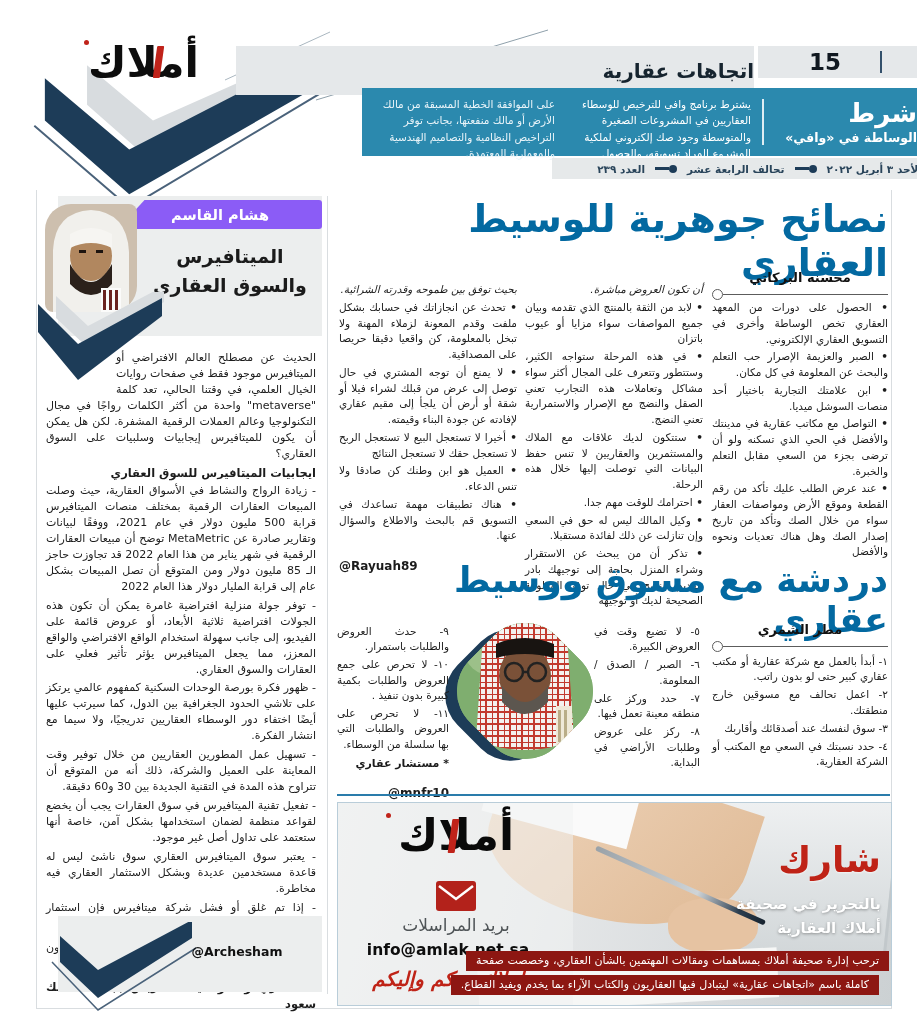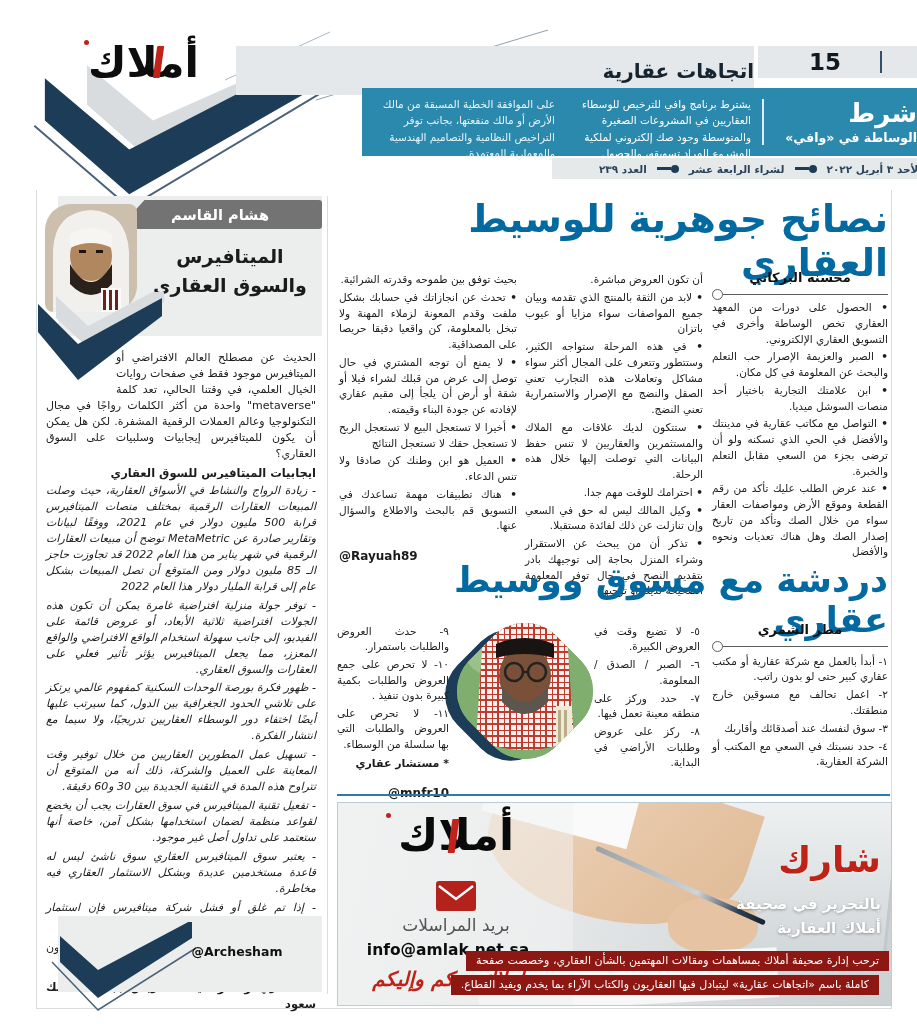--- a/index.html
+++ b/index.html
@@ -21,41 +21,41 @@
   .teal-label .t1{font-size:26px;font-weight:900;line-height:1.1;}
   .teal-label .t2{font-size:12.5px;font-weight:700;margin-top:2px;}
   .teal-col{color:#ffffff;font-size:10.5px;line-height:1.55;text-align:right;font-weight:500;}
   .teal-col.lighter{color:#e9f4f9;}
   .date-strip{background:#e6e9ea;display:flex;align-items:center;gap:10px;padding:0 12px;font-size:10.5px;color:#29445a;font-weight:700;}
   .sep-icon{display:inline-flex;align-items:center;}
   .sep-icon .dot{width:8px;height:8px;border-radius:50%;background:#1d3c58;}
   .sep-icon .dash{width:14px;height:2.5px;background:#1d3c58;}
   
   .gray-panel{background:#eceeee;}
-  .author-banner{background:#737373;color:#fff;font-weight:800;font-size:14.5px;display:flex;align-items:center;justify-content:center;clip-path:polygon(13% 0,100% 0,100% 100%,0 100%);border-radius:3px;}
+  .author-banner{background:#8b5cf6;color:#fff;font-weight:800;font-size:14.5px;display:flex;align-items:center;justify-content:center;clip-path:polygon(13% 0,100% 0,100% 100%,0 100%);border-radius:3px;}
   .side-title{font-size:19px;font-weight:800;color:#1b1b1b;text-align:center;line-height:1.5;}
   .photo-frame{border-radius:26px 8px 26px 8px;overflow:hidden;}
   .side-text{font-size:11px;line-height:1.45;color:#1c1c1c;text-align:justify;}
   .side-text p{margin:0 0 3px 0;}
   .side-float{float:left;width:70px;height:34px;}
   .subhead{font-weight:800;font-size:11.5px;margin:2px 0;}
-  .side-p{margin:0 0 3px 0;font-style:italic;}
+  .side-p{margin:0 0 3px 0;}
   .foot-note{font-weight:800;font-size:11.5px;margin-top:8px;}
   .handle{font-weight:800;color:#111;}
   
   .headline{font-weight:900;color:#0369a1;text-align:right;line-height:1.15;letter-spacing:-.5px;}
   .author-name{font-weight:800;font-size:13px;color:#111;text-align:center;}
   .author-rule{display:flex;align-items:center;margin-top:4px;direction:ltr;}
   .author-rule .circ{width:9px;height:9px;border:1.6px solid #5c5c5c;border-radius:50%;background:#fff;}
   .author-rule .line{flex:1;height:1.6px;background:#5c5c5c;}
   .coltext{font-size:10.5px;line-height:1.5;color:#1b1b1b;text-align:justify;}
   .b-item{margin:0 0 2px 0;}
   .b-item::before{content:"• ";font-weight:700;}
   .n-item{margin:0 0 3px 0;}
-  .lead{margin:0 0 2px 0;}
+  .lead{margin:10px 0 2px 0;font-style:italic;}
   .handle-line{font-weight:800;font-size:12px;text-align:left;direction:ltr;margin-top:13px;}
   .note-line{font-weight:800;font-size:11px;margin-top:4px;}
   .sep-teal{background:#2a7cab;height:2px;}
   
   .diamond{border-radius:36%;transform:rotate(45deg);overflow:hidden;}
   .diamond-back{border-radius:36%;transform:rotate(45deg);background:#1d3c58;}
   .diamond-inner{transform:rotate(-45deg);}
   
   .ad-box{background:#e8ebeb;border:1px solid #b9cdd9;overflow:hidden;}
   .ph-desk{inset:0;background:linear-gradient(105deg,#f0f1f1 0%,#e7e9ea 35%,#dadddf 65%,#ccd1d3 100%);}
@@ -111,21 +111,21 @@
     <div class="abs teal-col" style="right:166px;top:8px;width:188px">يشترط برنامج وافي للترخيص للوسطاء العقاريين في المشروعات الصغيرة والمتوسطة وجود صك إلكتروني لملكية المشروع المراد تسويقه، والحصول</div>
     <div class="abs teal-col lighter" style="right:362px;top:8px;width:186px">على الموافقة الخطية المسبقة من مالك الأرض أو مالك منفعتها، بجانب توفر التراخيص النظامية والتصاميم الهندسية والمعمارية المعتمدة.</div>
   </div>
 
   <div class="abs date-strip" style="left:552px;top:158px;width:358px;height:21px">
     <span>الأحد ٣ أبريل ٢٠٢٢</span>
     <span class="sep-icon">
         <span class="dot"></span>
         <span class="dash"></span>
       </span>
-    <span>لشراء الرابعة عشر</span>
+    <span>تحالف الرابعة عشر</span>
     <span class="sep-icon">
         <span class="dot"></span>
         <span class="dash"></span>
       </span>
     <span>العدد ٢٣٩</span>
   </div>
 
   <div class="abs vline" style="left:36px;top:190px;height:818px"></div>
   <div class="abs vline" style="left:891px;top:190px;height:818px"></div>
   <div class="abs vline" style="left:327px;top:196px;height:798px"></div>

